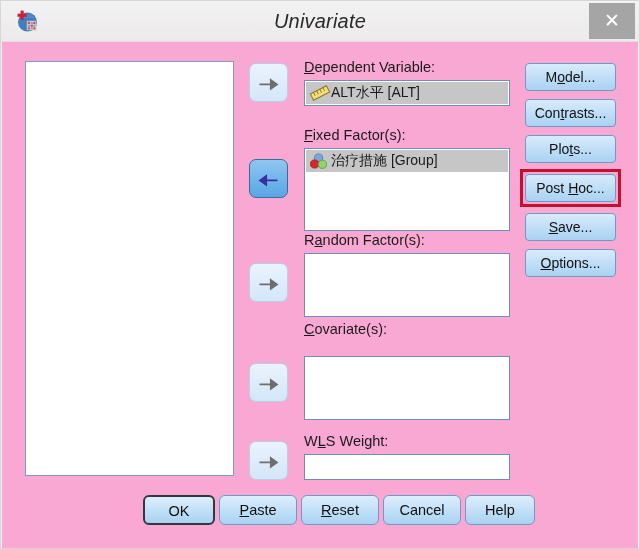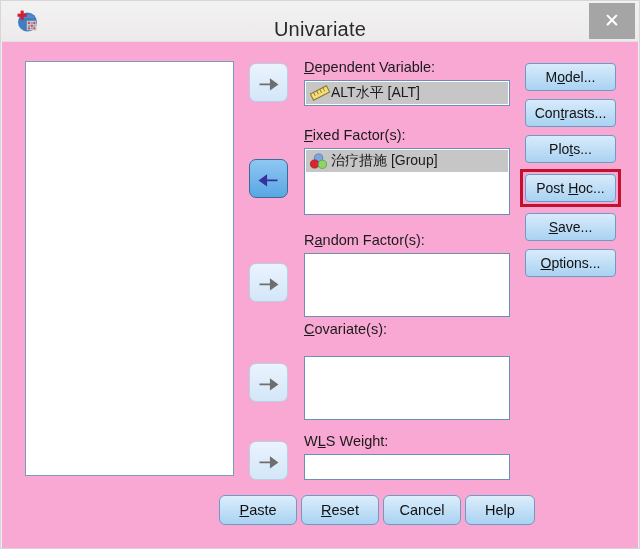--- a/index.html
+++ b/index.html
@@ -33,28 +33,29 @@
     background: linear-gradient(#f3f2f2, #eceaea);
     border-bottom: 1px solid #e2e0e0;
   }
   .app-icon {
     position: absolute;
     left: 14px; top: 8px;
     width: 24px; height: 24px;
   }
   .title-text {
     position: absolute;
-    left: 0; top: 8px;
+    left: 0; top: 0;
     width: 638px;
     height: 40px;
     line-height: 40px;
     text-align: center;
     font-size: 20px;
     color: #2a2a2a;
     letter-spacing: 0.2px;
+    font-style: italic;
   }
   .close-btn {
     position: absolute;
     right: 4px; top: 2px;
     width: 46px; height: 36px;
     background: #a6a5a5;
     color: #ffffff;
     font-size: 19px;
     line-height: 36px;
     text-align: center;
@@ -263,21 +264,21 @@
               <line x1="12.5" y1="5.5" x2="12.5" y2="9.4" stroke="#8a7730" stroke-width="0.9"></line>
               <line x1="16" y1="5.5" x2="16" y2="9.4" stroke="#8a7730" stroke-width="0.9"></line>
             </g>
           </svg>
         </span>
         <span class="vtext">ALT水平 [ALT]</span>
       </div>
     </div>
 
     <div class="field-label" style="left:302px; top:85px"><u>F</u>ixed Factor(s):</div>
-    <div class="field-box" style="top:106px; height:67px">
+    <div class="field-box" style="top:106px; height:83px">
       <div class="var-row">
         <span class="vicon">
           <svg width="22" height="18" viewBox="0 0 22 18">
             <circle cx="9.6" cy="6" r="4.1" fill="#7ba7dd" stroke="#4a7bb5" stroke-width="0.8"></circle>
             <circle cx="5.6" cy="12" r="4.1" fill="#d8262c" stroke="#9c1a1f" stroke-width="0.8"></circle>
             <circle cx="13.4" cy="12.3" r="4.1" fill="#8ed46a" stroke="#5d9a3f" stroke-width="0.8"></circle>
           </svg>
         </span>
         <span class="vtext">治疗措施 [Group]</span>
       </div>
@@ -293,19 +294,20 @@
     <div class="field-box" style="top:412px; height:26px"></div>
 
     <div class="side-btn" style="top:21px">M<u>o</u>del...</div>
     <div class="side-btn" style="top:57px">Con<u>t</u>rasts...</div>
     <div class="side-btn" style="top:93px">Plo<u>t</u>s...</div>
     <div class="side-btn" style="top:132px">Post <u>H</u>oc...</div>
     <div class="highlight-box" style="top:127px"></div>
     <div class="side-btn" style="top:171px"><u>S</u>ave...</div>
     <div class="side-btn" style="top:207px"><u>O</u>ptions...</div>
 
+    <div class="bottom-btn focused" style="left:141px; width:72px">OK</div>
     <div class="bottom-btn" style="left:217px; width:78px"><u>P</u>aste</div>
     <div class="bottom-btn" style="left:299px; width:78px"><u>R</u>eset</div>
     <div class="bottom-btn" style="left:381px; width:78px">Cancel</div>
     <div class="bottom-btn" style="left:463px; width:70px">Help</div>
 
   </div>
 </div>
 
 </body></html>

